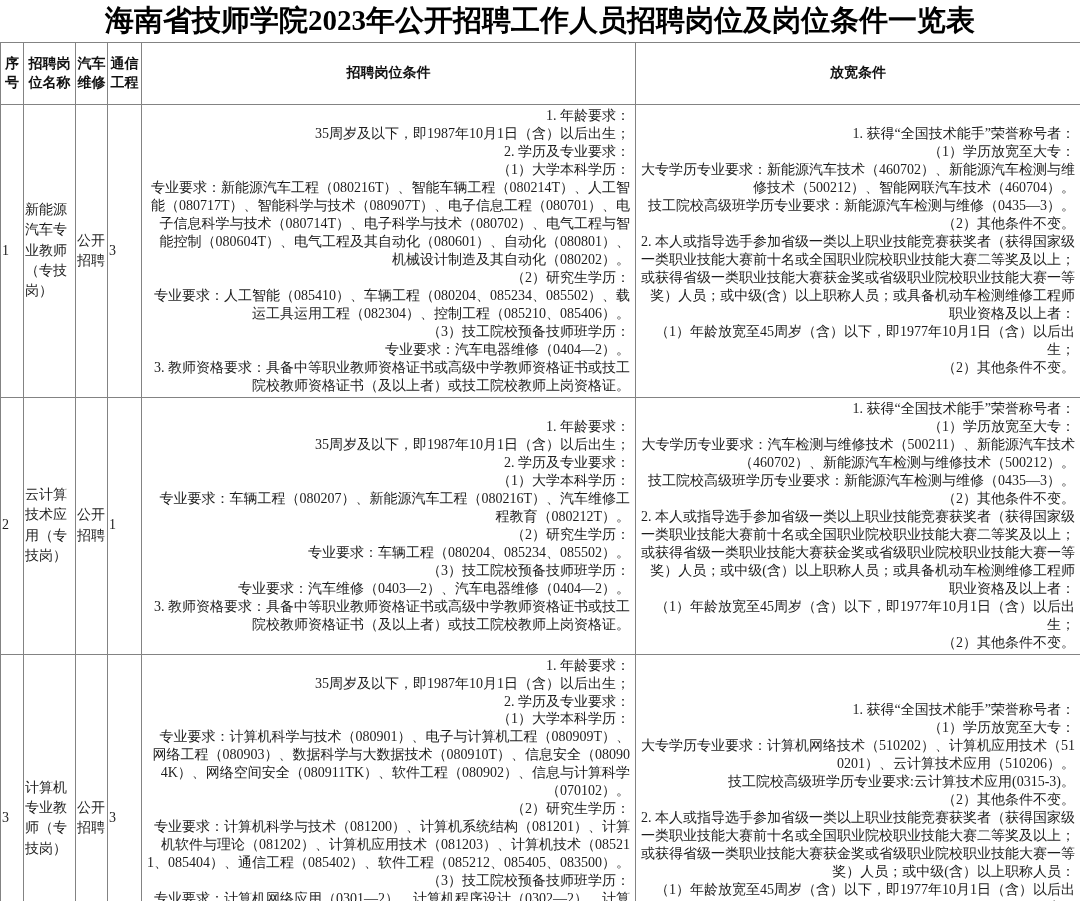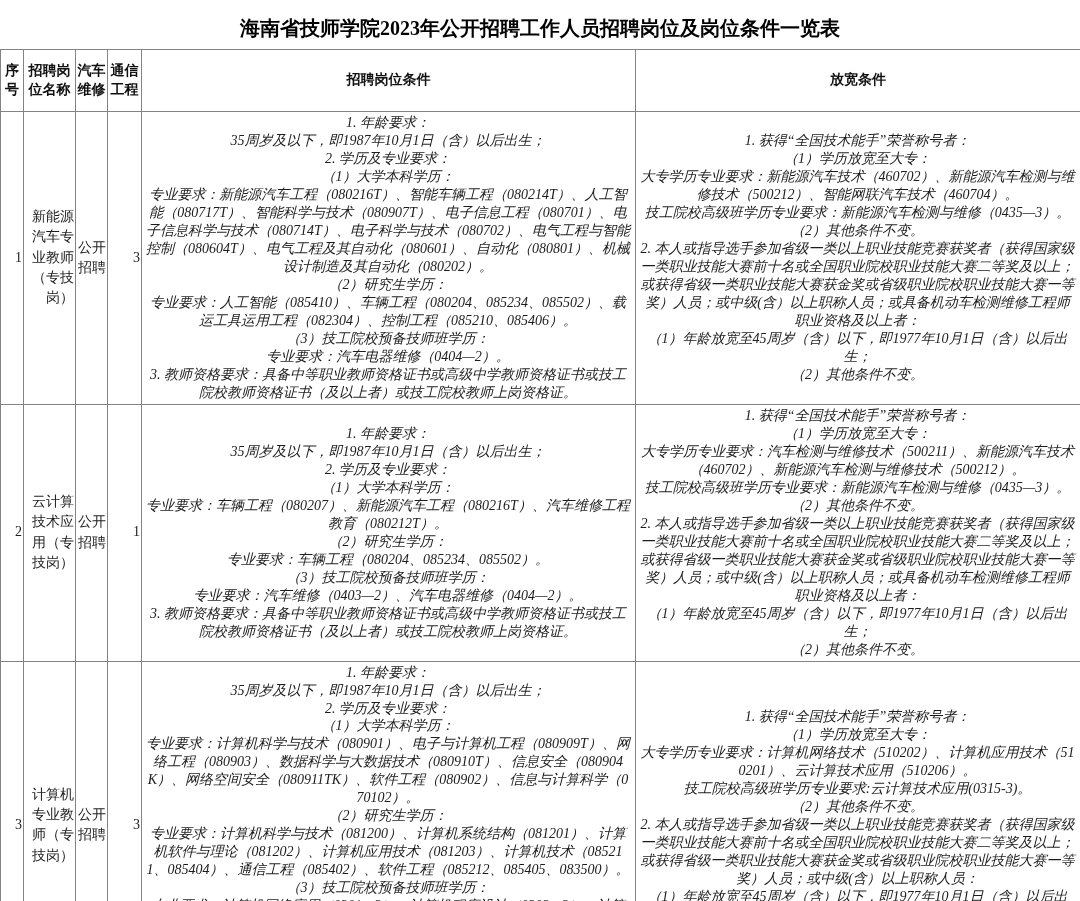--- a/index.html
+++ b/index.html
@@ -2,46 +2,45 @@
 <html><head>
 <meta charset="utf-8">
 <style>
   html,body { margin:0; padding:0; background:#ffffff; }
   .page {
     width:1080px; height:901px; background:#ffffff; overflow:hidden;
     font-family:"Liberation Serif","DejaVu Serif",serif; color:#1c1c1c;
   }
   .title {
     height:42px; display:flex; align-items:center; justify-content:center;
-    font-size:20px; font-weight:bold; letter-spacing:0px; color:#000;
+    font-size:29px; font-weight:bold; letter-spacing:0px; color:#000;
     white-space:nowrap;
-    margin-top:7px;
   }
   table.grid {
     width:1080px; border-collapse:collapse; table-layout:fixed;
   }
   table.grid th, table.grid td {
     border:1px solid #838383; overflow:hidden;
   }
   thead tr { height:62px; }
   tr.r1 { height:286px; }
   tr.r2 { height:230px; }
   tr.r3 { height:278px; }
   th.hcell {
     font-size:14px; font-weight:bold; text-align:center; vertical-align:middle;
     padding:1px; line-height:1.35; color:#111;
   }
   td.c-center {
-    font-size:14px; text-align:right; vertical-align:middle;
+    font-size:14px; text-align:left; vertical-align:middle;
     padding:1px; line-height:1.45; color:#1c1c1c;
   }
   td.c-text {
-    font-size:14px; text-align:center; vertical-align:middle;
+    font-size:14px; text-align:right; vertical-align:middle;
     padding:2px 5px 2px 4px; line-height:1.285; color:#1c1c1c;
-    white-space:pre-wrap; word-break:break-all;font-style:italic;
+    white-space:pre-wrap; word-break:break-all;
   }
 </style>
 </head>
 <body>
 
 <div class="page">
   <div class="title">海南省技师学院2023年公开招聘工作人员招聘岗位及岗位条件一览表</div>
 
   <table class="grid">
     <colgroup>

